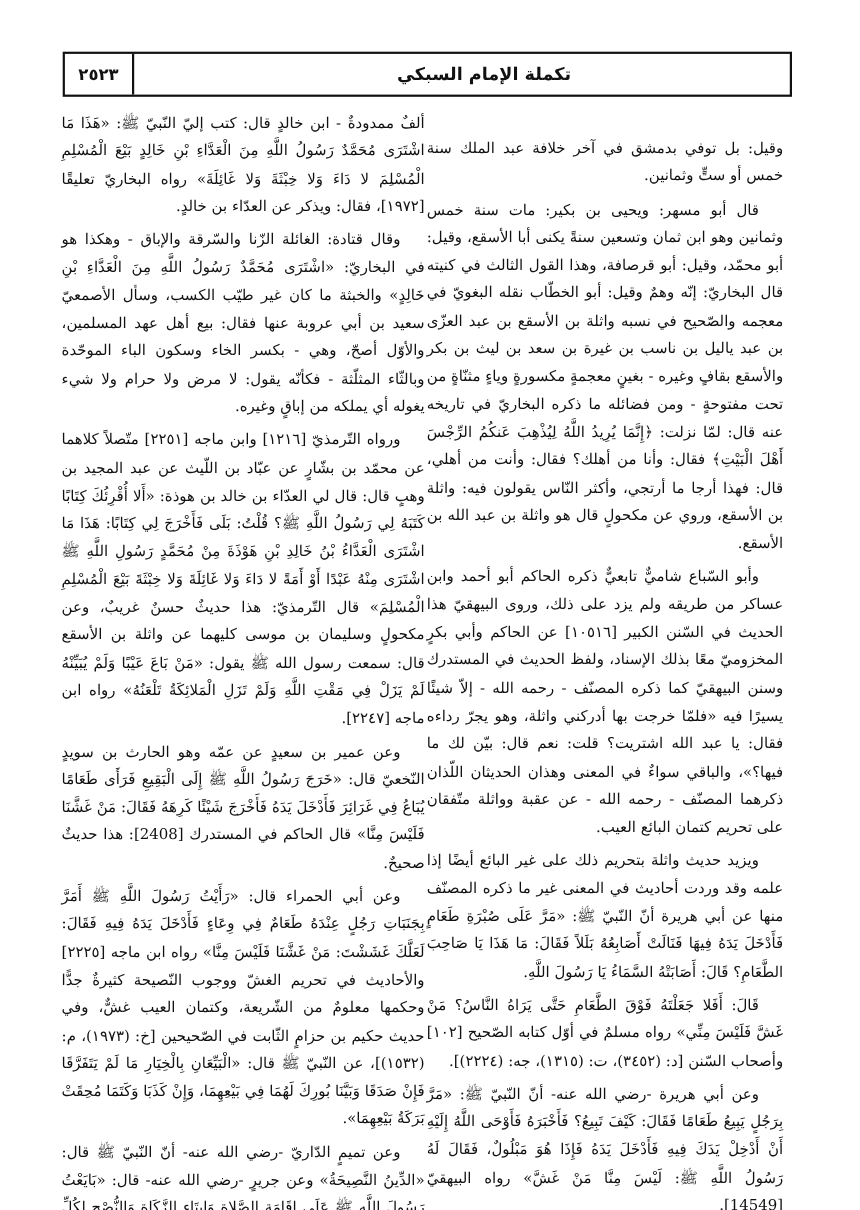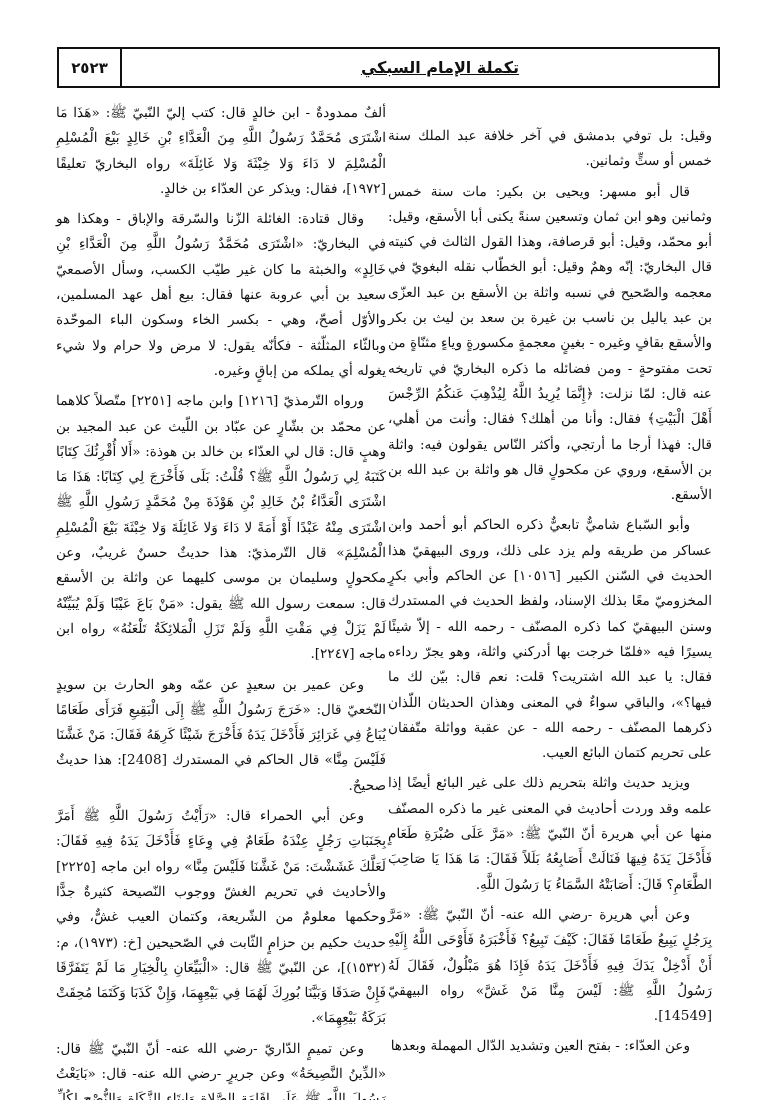--- a/index.html
+++ b/index.html
@@ -4,21 +4,21 @@
 <style>
   html, body { margin: 0; padding: 0; background: #ffffff; }
   body { width: 782px; height: 1100px; position: relative; overflow: hidden;
          font-family: "DejaVu Sans", sans-serif; color: #111; }
   .header { position: absolute; left: 57px; top: 47px; width: 663px; height: 41px;
             border: 2px solid #111; border-bottom-width: 2px; box-sizing: border-box;
             display: flex; direction: ltr; gap: 40px; }
   .page-num { width: 61px; border-right: 2px solid #111; display: flex; align-items: center;
               justify-content: center; font-weight: bold; font-size: 15px; letter-spacing: 1px; }
   .running-title { flex: 1; display: flex; align-items: center; justify-content: center;
-                   font-weight: bold; font-size: 16px; direction: rtl; text-decoration: underline; }
+                   font-weight: bold; font-size: 16px; direction: rtl; }
   .col { position: absolute; top: 100px; direction: rtl; text-align: justify;
          font-family: "DejaVu Serif", serif; font-size: 13.6px; line-height: 25.3px; }
   .col-right { left: 388px; width: 324px; margin-top: 23px; }
   .col-left { left: 56px; width: 330px; }
   .col p { margin: 0 0 5px 0; text-indent: 0; }
   .col p.indent { text-indent: 22px; }
   .col p.cont { text-indent: 0; }
 </style>
 </head>
 <body>
@@ -26,20 +26,21 @@
 <div class="header">
   <div class="page-num">٢٥٢٣</div>
   <div class="running-title">تكملة الإمام السبكي</div>
 </div>
 
 <div class="col col-right">
   <p class="cont">وقيل: بل توفي بدمشق في آخر خلافة عبد الملك سنة خمس أو ستٍّ وثمانين.</p>
   <p class="indent">قال أبو مسهر: ويحيى بن بكير: مات سنة خمس وثمانين وهو ابن ثمان وتسعين سنةً يكنى أبا الأسقع، وقيل: أبو محمّد، وقيل: أبو قرصافة، وهذا القول الثالث في كنيته قال البخاريّ: إنّه وهمٌ وقيل: أبو الخطّاب نقله البغويّ في معجمه والصّحيح في نسبه واثلة بن الأسقع بن عبد العزّى بن عبد ياليل بن ناسب بن غيرة بن سعد بن ليث بن بكر والأسقع بقافٍ وغيره - بغينٍ معجمةٍ مكسورةٍ وياءٍ مثنّاةٍ من تحت مفتوحةٍ - ومن فضائله ما ذكره البخاريّ في تاريخه عنه قال: لمّا نزلت: ﴿إِنَّمَا يُرِيدُ اللَّهُ لِيُذْهِبَ عَنكُمُ الرِّجْسَ أَهْلَ الْبَيْتِ﴾ فقال: وأنا من أهلك؟ فقال: وأنت من أهلي، قال: فهذا أرجا ما أرتجي، وأكثر النّاس يقولون فيه: واثلة بن الأسقع، وروي عن مكحولٍ قال هو واثلة بن عبد الله بن الأسقع.</p>
   <p class="indent">وأبو السّباع شاميٌّ تابعيٌّ ذكره الحاكم أبو أحمد وابن عساكر من طريقه ولم يزد على ذلك، وروى البيهقيّ هذا الحديث في السّنن الكبير [١٠٥١٦] عن الحاكم وأبي بكرٍ المخزوميّ معًا بذلك الإسناد، ولفظ الحديث في المستدرك وسنن البيهقيّ كما ذكره المصنّف - رحمه الله - إلاّ شيئًا يسيرًا فيه «فلمّا خرجت بها أدركني واثلة، وهو يجرّ رداءه فقال: يا عبد الله اشتريت؟ قلت: نعم قال: بيّن لك ما فيها؟»، والباقي سواءٌ في المعنى وهذان الحديثان اللّذان ذكرهما المصنّف - رحمه الله - عن عقبة وواثلة متّفقان على تحريم كتمان البائع العيب.</p>
   <p class="indent">ويزيد حديث واثلة بتحريم ذلك على غير البائع أيضًا إذا علمه وقد وردت أحاديث في المعنى غير ما ذكره المصنّف منها عن أبي هريرة أنّ النّبيّ ﷺ: «مَرَّ عَلَى صُبْرَةِ طَعَامٍ فَأَدْخَلَ يَدَهُ فِيهَا فَنَالَتْ أَصَابِعُهُ بَلَلاً فَقَالَ: مَا هَذَا يَا صَاحِبَ الطَّعَامِ؟ قَالَ: أَصَابَتْهُ السَّمَاءُ يَا رَسُولَ اللَّهِ.</p>
+  <p class="indent">قَالَ: أَفَلا جَعَلْتَهُ فَوْقَ الطَّعَامِ حَتَّى يَرَاهُ النَّاسُ؟ مَنْ غَشَّ فَلَيْسَ مِنِّي» رواه مسلمٌ في أوّل كتابه الصّحيح [١٠٢] وأصحاب السّنن [د: (٣٤٥٢)، ت: (١٣١٥)، جه: (٢٢٢٤)].</p>
   <p class="indent">وعن أبي هريرة -رضي الله عنه- أنّ النّبيّ ﷺ: «مَرَّ بِرَجُلٍ يَبِيعُ طَعَامًا فَقَالَ: كَيْفَ تَبِيعُ؟ فَأَخْبَرَهُ فَأَوْحَى اللَّهُ إِلَيْهِ أَنْ أَدْخِلْ يَدَكَ فِيهِ فَأَدْخَلَ يَدَهُ فَإِذَا هُوَ مَبْلُولٌ، فَقَالَ لَهُ رَسُولُ اللَّهِ ﷺ: لَيْسَ مِنَّا مَنْ غَشَّ» رواه البيهقيّ [14549].</p>
   <p class="indent">وعن العدّاء: - بفتح العين وتشديد الدّال المهملة وبعدها</p>
 </div>
 
 <div class="col col-left">
   <p class="cont">ألفٌ ممدودةٌ - ابن خالدٍ قال: كتب إليّ النّبيّ ﷺ: «هَذَا مَا اشْتَرَى مُحَمَّدٌ رَسُولُ اللَّهِ مِنَ الْعَدَّاءِ بْنِ خَالِدٍ بَيْعَ الْمُسْلِمِ الْمُسْلِمَ لا دَاءَ وَلا خِبْثَةَ وَلا غَائِلَةَ» رواه البخاريّ تعليقًا [١٩٧٢]، فقال: ويذكر عن العدّاء بن خالدٍ.</p>
   <p class="indent">وقال قتادة: الغائلة الزّنا والسّرقة والإباق - وهكذا هو في البخاريّ: «اشْتَرَى مُحَمَّدٌ رَسُولُ اللَّهِ مِنَ الْعَدَّاءِ بْنِ خَالِدٍ» والخبثة ما كان غير طيّب الكسب، وسأل الأصمعيّ سعيد بن أبي عروبة عنها فقال: بيع أهل عهد المسلمين، والأوّل أصحّ، وهي - بكسر الخاء وسكون الباء الموحّدة وبالثّاء المثلّثة - فكأنّه يقول: لا مرض ولا حرام ولا شيء يغوله أي يملكه من إباقٍ وغيره.</p>
   <p class="indent">ورواه التّرمذيّ [١٢١٦] وابن ماجه [٢٢٥١] متّصلاً كلاهما عن محمّد بن بشّارٍ عن عبّاد بن اللّيث عن عبد المجيد بن وهبٍ قال: قال لي العدّاء بن خالد بن هوذة: «أَلا أُقْرِئُكَ كِتَابًا كَتَبَهُ لِي رَسُولُ اللَّهِ ﷺ؟ قُلْتُ: بَلَى فَأَخْرَجَ لِي كِتَابًا: هَذَا مَا اشْتَرَى الْعَدَّاءُ بْنُ خَالِدِ بْنِ هَوْذَةَ مِنْ مُحَمَّدٍ رَسُولِ اللَّهِ ﷺ اشْتَرَى مِنْهُ عَبْدًا أَوْ أَمَةً لا دَاءَ وَلا غَائِلَةَ وَلا خِبْثَةَ بَيْعَ الْمُسْلِمِ الْمُسْلِمَ» قال التّرمذيّ: هذا حديثٌ حسنٌ غريبٌ، وعن مكحولٍ وسليمان بن موسى كليهما عن واثلة بن الأسقع قال: سمعت رسول الله ﷺ يقول: «مَنْ بَاعَ عَيْبًا وَلَمْ يُبَيِّنْهُ لَمْ يَزَلْ فِي مَقْتِ اللَّهِ وَلَمْ تَزَلِ الْمَلائِكَةُ تَلْعَنُهُ» رواه ابن ماجه [٢٢٤٧].</p>
   <p class="indent">وعن عمير بن سعيدٍ عن عمّه وهو الحارث بن سويدٍ النّخعيّ قال: «خَرَجَ رَسُولُ اللَّهِ ﷺ إِلَى الْبَقِيعِ فَرَأَى طَعَامًا يُبَاعُ فِي غَرَائِرَ فَأَدْخَلَ يَدَهُ فَأَخْرَجَ شَيْئًا كَرِهَهُ فَقَالَ: مَنْ غَشَّنَا فَلَيْسَ مِنَّا» قال الحاكم في المستدرك [2408]: هذا حديثٌ صحيحٌ.</p>
   <p class="indent">وعن أبي الحمراء قال: «رَأَيْتُ رَسُولَ اللَّهِ ﷺ أَمَرَّ بِجَنَبَاتِ رَجُلٍ عِنْدَهُ طَعَامٌ فِي وِعَاءٍ فَأَدْخَلَ يَدَهُ فِيهِ فَقَالَ: لَعَلَّكَ غَشَشْتَ: مَنْ غَشَّنَا فَلَيْسَ مِنَّا» رواه ابن ماجه [٢٢٢٥] والأحاديث في تحريم الغشّ ووجوب النّصيحة كثيرةٌ جدًّا وحكمها معلومٌ من الشّريعة، وكتمان العيب غشٌّ، وفي حديث حكيم بن حزامٍ الثّابت في الصّحيحين [خ: (١٩٧٣)، م: (١٥٣٢)]، عن النّبيّ ﷺ قال: «الْبَيِّعَانِ بِالْخِيَارِ مَا لَمْ يَتَفَرَّقَا فَإِنْ صَدَقَا وَبَيَّنَا بُورِكَ لَهُمَا فِي بَيْعِهِمَا، وَإِنْ كَذَبَا وَكَتَمَا مُحِقَتْ بَرَكَةُ بَيْعِهِمَا».</p>

